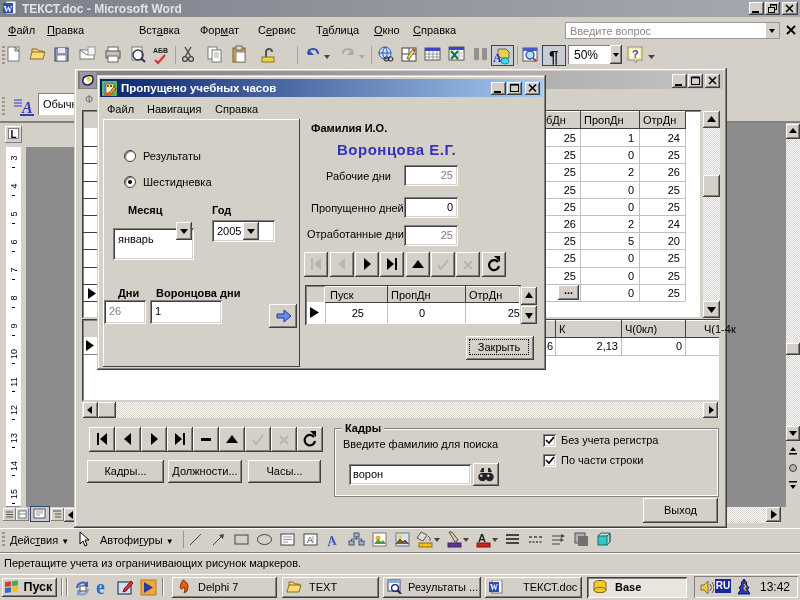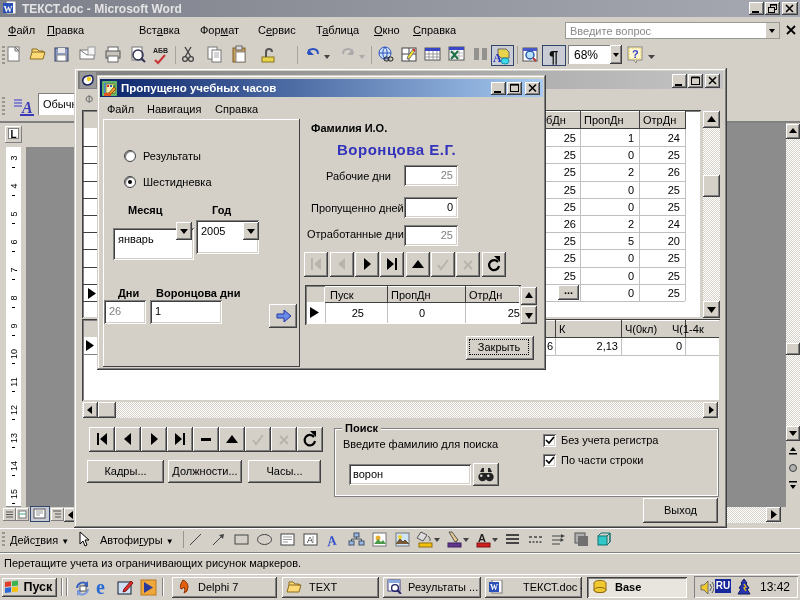--- a/index.html
+++ b/index.html
@@ -223,21 +223,21 @@
         <circle cx="9" cy="10" r="4" fill="#b8e0f8" stroke="#2255aa" stroke-width="1.4"></circle>
         <path d="M12 13 l3 3" stroke="#c03030" stroke-width="2"></path>
       </svg>
     </div>
 <div class="a" style="left:542px;top:1px;width:24px;height:21px;border:1px solid #30456b;background:#c9ccd4">
       <svg width="22" height="19">
         <text x="6" y="17" font-size="17" font-weight="bold" fill="#111">¶</text>
       </svg>
     </div>
 <div class="a" style="left:568px;top:1px;width:42px;height:19px;background:#fff;box-shadow:inset 1px 1px 0 #808080,inset -1px -1px 0 #fff"></div>
-<div class="a" style="left:574px;top:4px;font-size:12px">68%</div>
+<div class="a" style="left:574px;top:4px;font-size:12px">50%</div>
 <div class="a r" style="left:610px;top:1px;width:12px;height:19px">
       <svg width="12" height="19">
         <path d="M3 8 L9 8 L6 12 Z" fill="#000"></path>
       </svg>
     </div>
 <div class="a" style="left:626px;top:1px;width:20px;height:20px">
       <svg width="20" height="20">
         <rect x="2" y="2" width="14" height="13" fill="#fff8d0" stroke="#888"></rect>
         <rect x="3" y="3" width="12" height="11" fill="none" stroke="#e0c840" stroke-dasharray="1.5 1.5"></rect>
         <text x="6" y="13" font-size="11" font-weight="bold" fill="#3344cc">?</text>
@@ -704,21 +704,21 @@
   </div>
 
 <div class="a g" style="left:82px;top:319px;width:638px;height:82px;z-index:11"></div>
 <div class="a p1" style="left:83px;top:320px;width:16px;height:18px;z-index:12"></div>
 <div class="a" style="left:546px;top:320px;width:173px;height:18px;background:#d4d0c8;box-shadow:inset 0 -1px 0 #404040,inset 0 1px 0 #fff;z-index:12"></div>
 <div class="a" style="left:555px;top:320px;width:1px;height:18px;background:#404040;z-index:13"></div>
 <div class="a" style="left:621px;top:320px;width:1px;height:18px;background:#404040;z-index:13"></div>
 <div class="a" style="left:685px;top:320px;width:1px;height:18px;background:#404040;z-index:13"></div>
 <div class="a" style="left:559px;top:323px;z-index:13">К</div>
 <div class="a" style="left:625px;top:323px;z-index:13">Ч(0кл)</div>
-<div class="a" style="left:672px;top:323px;z-index:13">Ч(1-4к</div>
+<div class="a" style="left:704px;top:323px;z-index:13">Ч(1-4к</div>
 <div class="a" style="left:84px;top:339px;z-index:12">
     <svg width="12" height="13">
       <path d="M2 1 L10 6.5 L2 12 Z" fill="#000"></path>
     </svg>
   </div>
 <div class="a" style="left:83px;top:338px;width:16px;height:17px;box-shadow:inset -1px -1px 0 #808080;z-index:12"></div>
 <div class="a" style="left:547px;top:340px;z-index:12">6</div>
 <div class="a" style="left:560px;top:340px;width:58px;text-align:right;z-index:12">2,13</div>
 <div class="a" style="left:624px;top:340px;width:58px;text-align:right;z-index:12">0</div>
 <div class="a" style="left:99px;top:355px;width:620px;height:1px;background:#c0c0c0;z-index:12"></div>
@@ -784,21 +784,21 @@
       <svg width="26" height="25">
         <path d="M17 10 a5.2 5.2 0 1 0 1 4" fill="none" stroke="#000" stroke-width="2.2"></path>
         <path d="M13 4 h6 v6 Z" fill="#000"></path>
       </svg>
     </div>
   </div>
 <div class="a r c" style="left:87px;top:460px;width:77px;height:23px;line-height:22px;z-index:11">Кадры...</div>
 <div class="a r c" style="left:168px;top:460px;width:74px;height:23px;line-height:22px;z-index:11">Должности...</div>
 <div class="a r c" style="left:248px;top:460px;width:73px;height:23px;line-height:22px;z-index:11">Часы...</div>
 <div class="a" style="left:334px;top:428px;width:385px;height:69px;box-shadow:inset 1px 1px 0 #808080,inset -1px -1px 0 #808080,inset 2px 2px 0 #fff,inset -2px -2px 0 #fff;z-index:11"></div>
-<div class="a b" style="left:342px;top:422px;padding:0 3px;background:#d4d0c8;z-index:12">Поиск</div>
+<div class="a b" style="left:342px;top:422px;padding:0 3px;background:#d4d0c8;z-index:12">Кадры</div>
 <div class="a" style="left:343px;top:438px;z-index:12">Введите фамилию для поиска</div>
 <div class="a s" style="left:349px;top:464px;width:122px;height:21px;z-index:12">
     <div style="margin:4px 0 0 4px">ворон</div>
   </div>
 <div class="a r" style="left:473px;top:463px;width:26px;height:23px;z-index:12">
     <svg width="26" height="23">
       <path d="M7 9 l2 -4 h2 v4 Z M19 9 l-2 -4 h-2 v4 Z" fill="#222"></path>
       <circle cx="9.5" cy="14" r="4.2" fill="#222"></circle>
       <circle cx="16.5" cy="14" r="4.2" fill="#222"></circle>
       <rect x="11" y="10" width="4" height="4" fill="#222"></rect>
@@ -865,21 +865,21 @@
 <div class="a b" style="left:128px;top:204px;z-index:22">Месяц</div>
 <div class="a b" style="left:212px;top:204px;z-index:22">Год</div>
 <div class="a s" style="left:113px;top:228px;width:81px;height:32px;z-index:22">
     <div style="margin:5px 0 0 5px">январь</div>
   </div>
 <div class="a r" style="left:176px;top:222px;width:16px;height:18px;z-index:23">
     <svg width="16" height="18">
       <path d="M4 7 h8 l-4 5 Z" fill="#000"></path>
     </svg>
   </div>
-<div class="a s" style="left:196px;top:220px;width:63px;height:34px;z-index:22">
+<div class="a s" style="left:212px;top:220px;width:63px;height:22px;z-index:22">
     <div style="margin:5px 0 0 5px">2005</div>
   </div>
 <div class="a r" style="left:243px;top:222px;width:16px;height:18px;z-index:23">
     <svg width="16" height="18">
       <path d="M4 7 h8 l-4 5 Z" fill="#000"></path>
     </svg>
   </div>
 <div class="a b" style="left:118px;top:287px;z-index:22">Дни</div>
 <div class="a b" style="left:156px;top:287px;z-index:22">Воронцова дни</div>
 <div class="a s" style="left:104px;top:300px;width:42px;height:24px;z-index:22">

